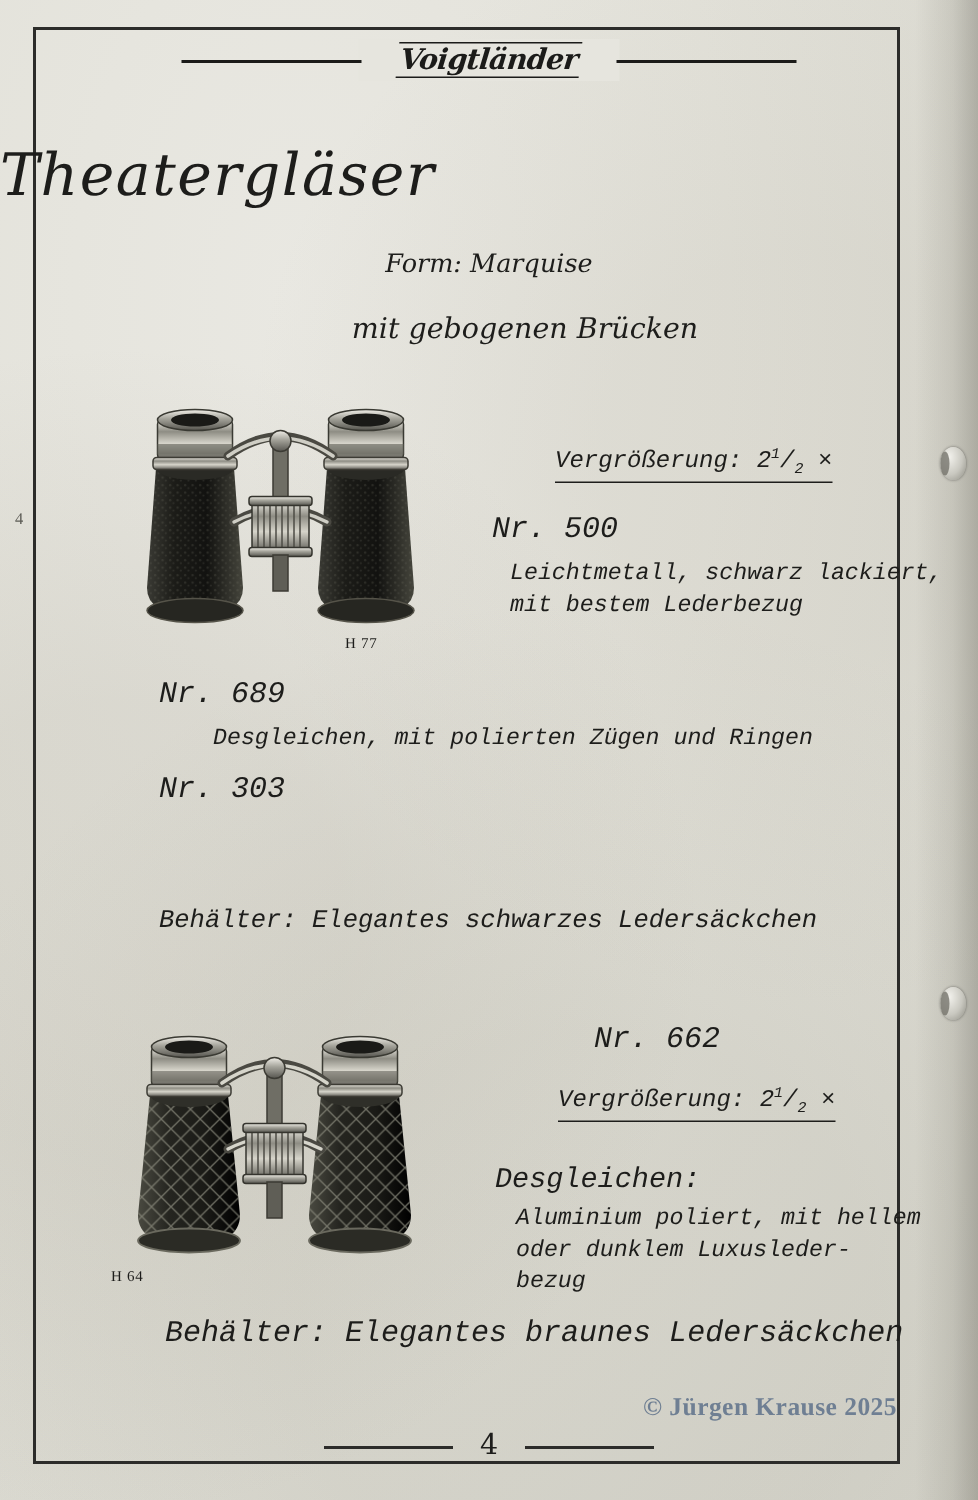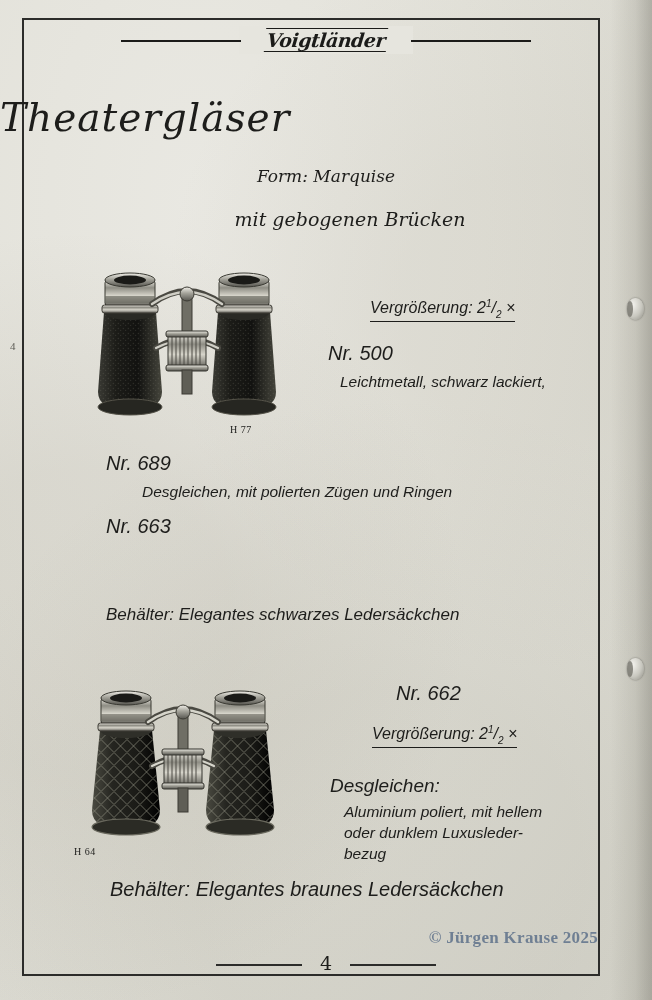--- a/index.html
+++ b/index.html
@@ -155,21 +155,21 @@
     text-align: center;
     font-family: "DejaVu Serif", serif;
     font-style: italic;
     font-size: 19px;
     color: #1d1d1b;
     padding-left: 24px;
   }
 
   
   .itl {
-    font-family: Liberation Sans, sans-serif;
+    font-family: Liberation Mono, monospace;
     font-style: italic;
     color: #1d1d1b;
   }
   .cat-no {
     font-size: 20px;
   }
   .desc {
     font-size: 15.5px;
     line-height: 1.35;
   }
@@ -340,28 +340,29 @@
     <span class="mag">
       <span>Vergrößerung:</span>
       <span>2</span><span class="sup">1</span>/<span class="sub">2</span>
       <span>×</span>
     </span>
   </div>
 
   <div class="abs itl cat-no" style="left:328px; top:342px;">Nr. 500</div>
   <div class="abs itl desc" style="left:340px; top:372px; width:290px;">
     <div>Leichtmetall, schwarz lackiert,</div>
+    <div>mit bestem Lederbezug</div>
   </div>
 
   <div class="abs itl cat-no" style="left:106px; top:452px;">Nr. 689</div>
   <div class="abs itl desc" style="left:142px; top:482px; width:450px;">
     <div>Desgleichen, mit polierten Zügen und Ringen</div>
   </div>
 
-  <div class="abs itl cat-no" style="left:106px; top:515px;">Nr. 663</div>
+  <div class="abs itl cat-no" style="left:106px; top:515px;">Nr. 303</div>
 
   <div class="abs itl" style="left:106px; top:605px; font-size:17px;">
     <span>Behälter:</span>
     <span>Elegantes schwarzes Ledersäckchen</span>
   </div>
 
   <div class="binoc-fig" style="left:62px; top:668px;">
     <svg width="240" height="190" viewBox="0 0 240 190" xmlns="http://www.w3.org/2000/svg">
       <defs>
         <linearGradient id="barrelB" x1="0" y1="0" x2="1" y2="0">

